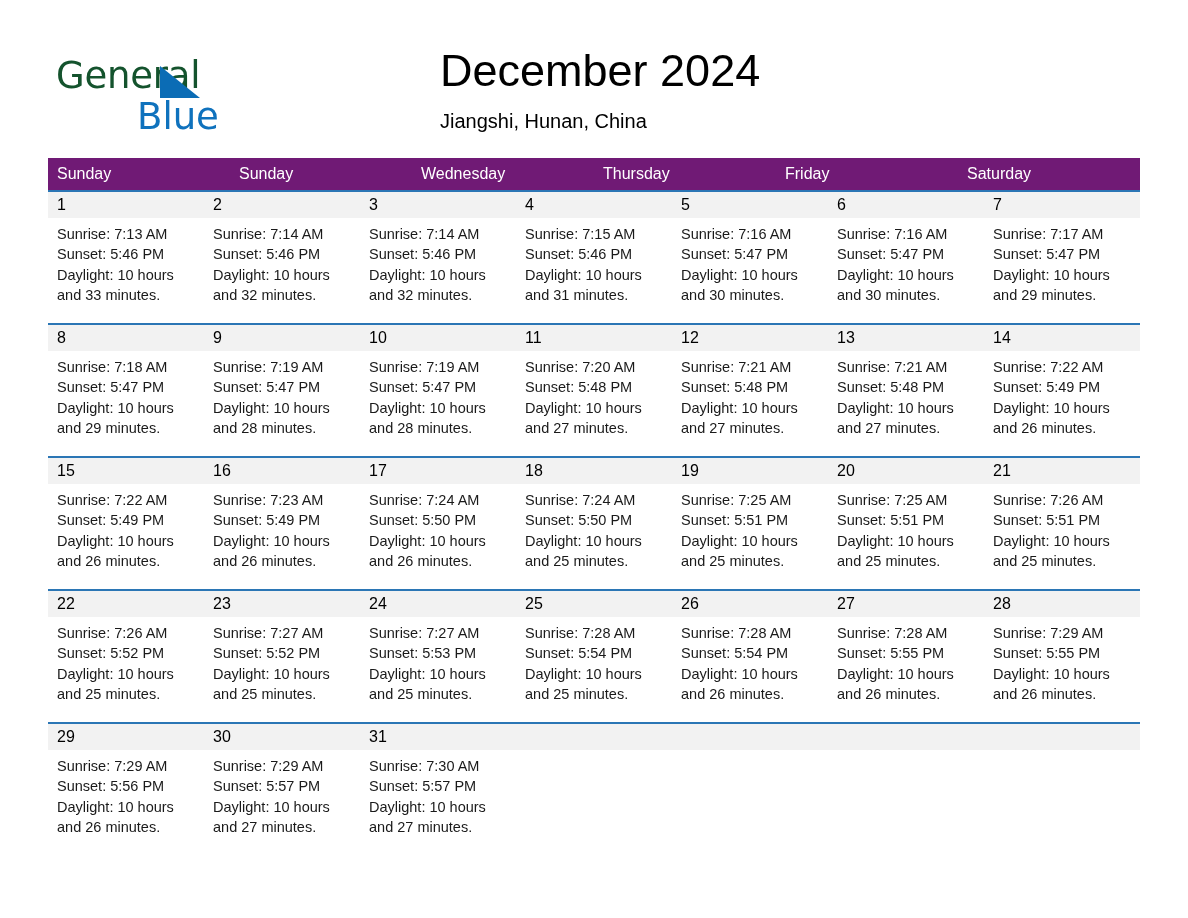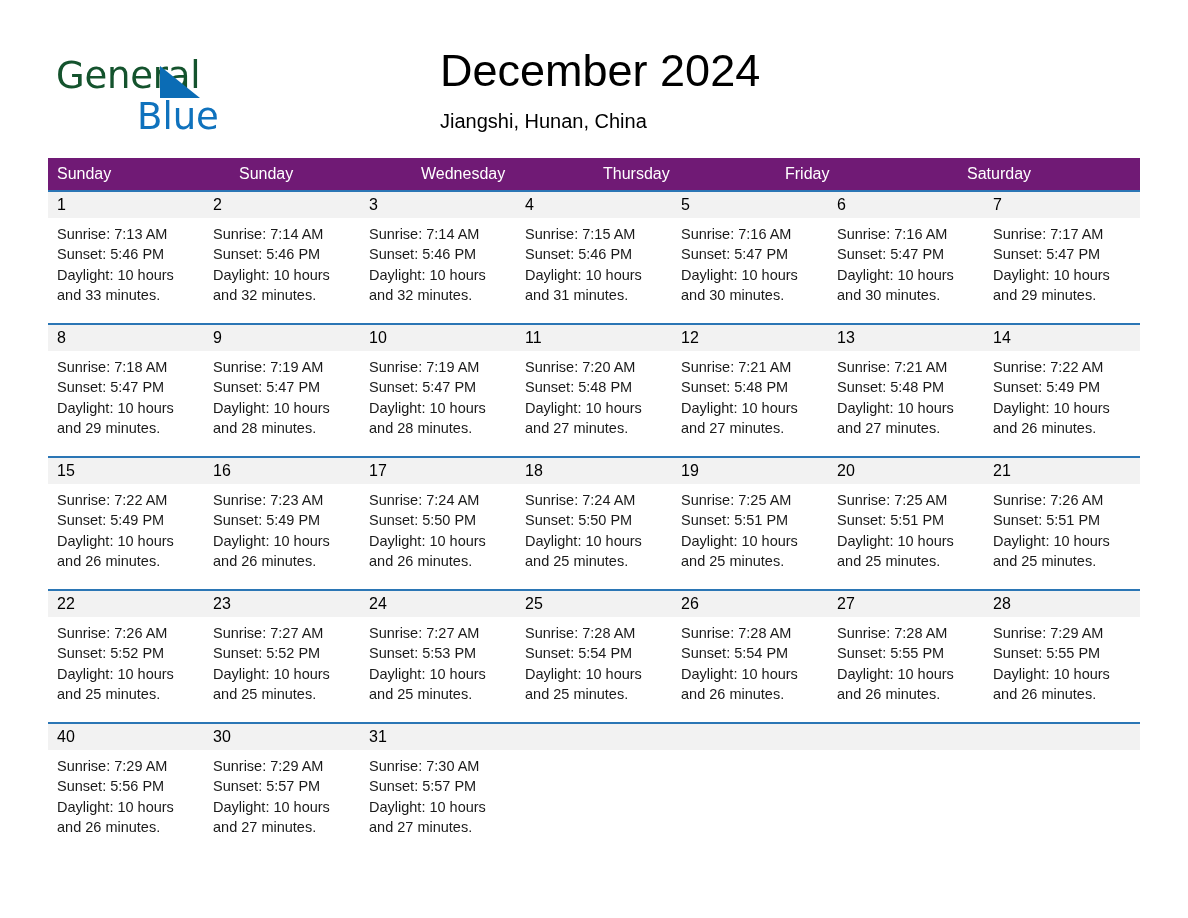--- a/index.html
+++ b/index.html
@@ -437,21 +437,21 @@
             <div class="day-body">
               <div class="day-line">Sunrise: 7:29 AM</div>
               <div class="day-line">Sunset: 5:55 PM</div>
               <div class="day-line">Daylight: 10 hours</div>
               <div class="day-line">and 26 minutes.</div>
             </div>
           </div>
         </div>
         <div class="week-row last">
           <div class="day-cell">
-            <div class="day-number">40</div>
+            <div class="day-number">29</div>
             <div class="day-body">
               <div class="day-line">Sunrise: 7:29 AM</div>
               <div class="day-line">Sunset: 5:56 PM</div>
               <div class="day-line">Daylight: 10 hours</div>
               <div class="day-line">and 26 minutes.</div>
             </div>
           </div>
           <div class="day-cell">
             <div class="day-number">30</div>
             <div class="day-body">

